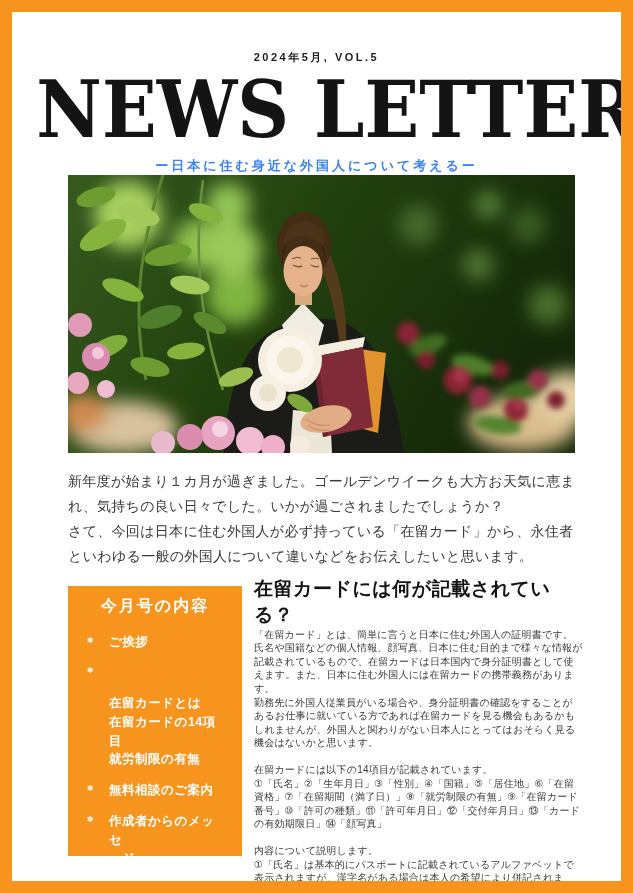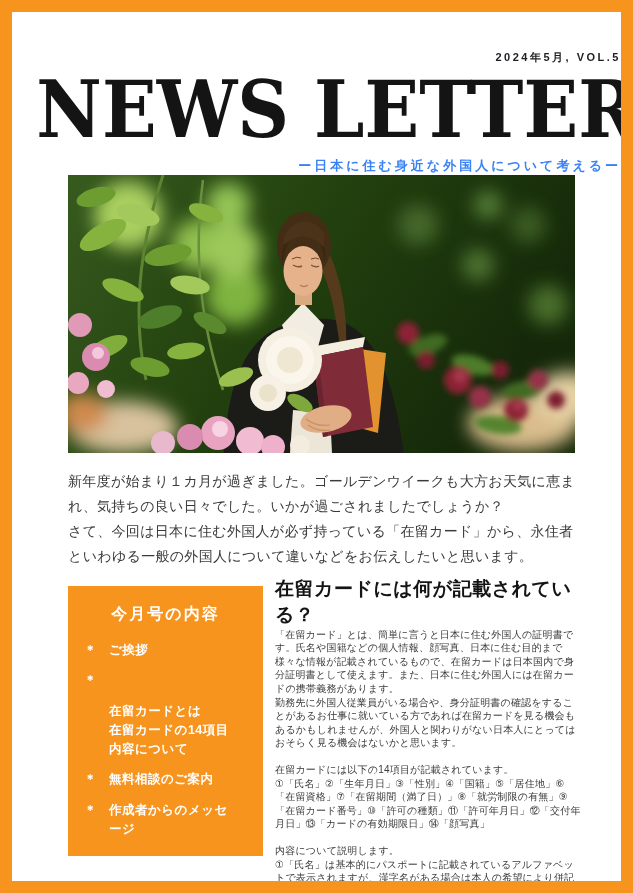--- a/index.html
+++ b/index.html
@@ -4,21 +4,21 @@
 <style>
   html,body { margin:0; padding:0; background:#e9e9e9; }
   .page {
     position:relative; box-sizing:border-box;
     width:633px; height:893px; margin:0 auto;
     background:#ffffff; border:12px solid #F7941E;
     font-family:"Liberation Sans","DejaVu Sans",sans-serif;
     color:#3c3c3c; overflow:hidden;
   }
   
-  .masthead { text-align:right; padding-top:38px; }
+  .masthead { text-align:center; padding-top:38px; }
   .issue {
     font-size:11px; font-weight:bold; letter-spacing:2.5px;
     color:#1d1d22;
   }
   .title {
     margin:4px 0 0; line-height:1.05; white-space:nowrap;
     font-family:"DejaVu Serif","Liberation Serif",serif;
     font-weight:700; font-size:78px; color:#141414;
     transform:scaleX(0.92); transform-origin:50% 50%;
   }
@@ -33,22 +33,22 @@
   }
   .photo svg { display:block; width:100%; height:100%; }
   
   .intro {
     margin:16px 38px 0 56px; font-size:14px; line-height:1.8;
     letter-spacing:0.3px; white-space:pre-line; color:#3a3a3a;
   }
   
   .columns { display:flex; gap:12px; margin:6px 38px 0 56px; align-items:flex-start; }
   .toc {
-    box-sizing:border-box; width:195px; height:270px; margin-top:10px;
-    background:#F7941E; color:#ffffff; padding:18px 16px 12px;
+    box-sizing:border-box; width:174px; height:270px; margin-top:10px;
+    background:#F7941E; color:#ffffff; padding:10px 16px 12px;
     overflow:hidden; flex:none;
   }
   .toc-title {
     text-align:center; font-size:16px; font-weight:bold;
     letter-spacing:2px; margin-bottom:16px;
   }
   .toc-item {
     display:flex; font-size:12.5px; font-weight:bold;
     line-height:1.5; letter-spacing:0.5px; margin-bottom:12px;
   }
@@ -203,21 +203,21 @@
         <span class="mark">＊</span>
         <span class="toc-text">ご挨拶</span>
       </div>
       <div class="toc-item">
         <span class="mark">＊</span>
       </div>
       <div class="toc-item">
         <span class="mark"></span>
         <span class="toc-text">在留カードとは
 在留カードの14項目
-内容について</span>
+就労制限の有無</span>
       </div>
       <div class="toc-item">
         <span class="mark">＊</span>
         <span class="toc-text">無料相談のご案内</span>
       </div>
       <div class="toc-item">
         <span class="mark">＊</span>
         <span class="toc-text">作成者からのメッセ
 ージ</span>
       </div>

